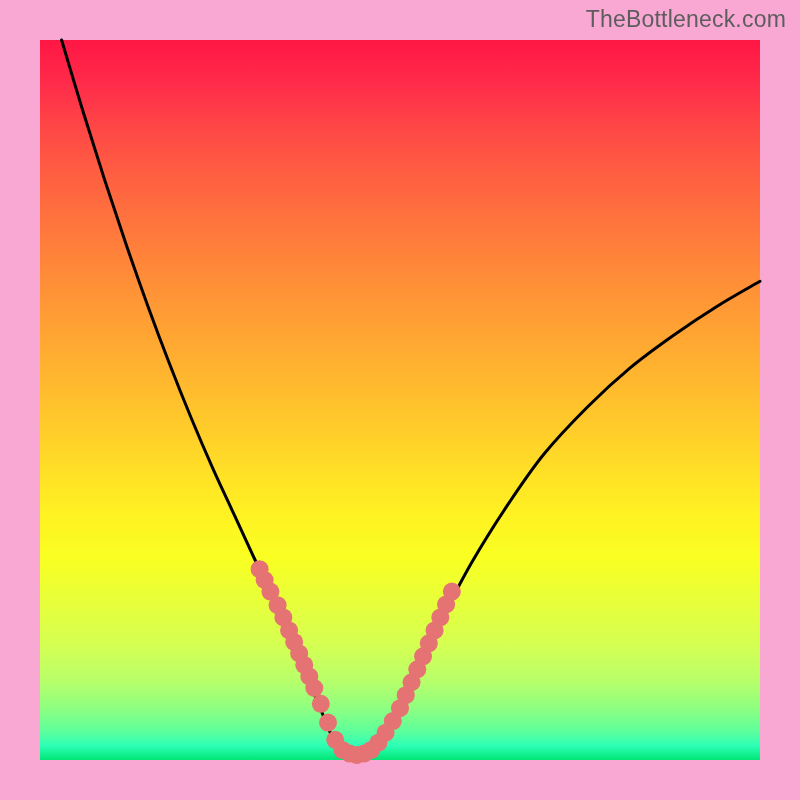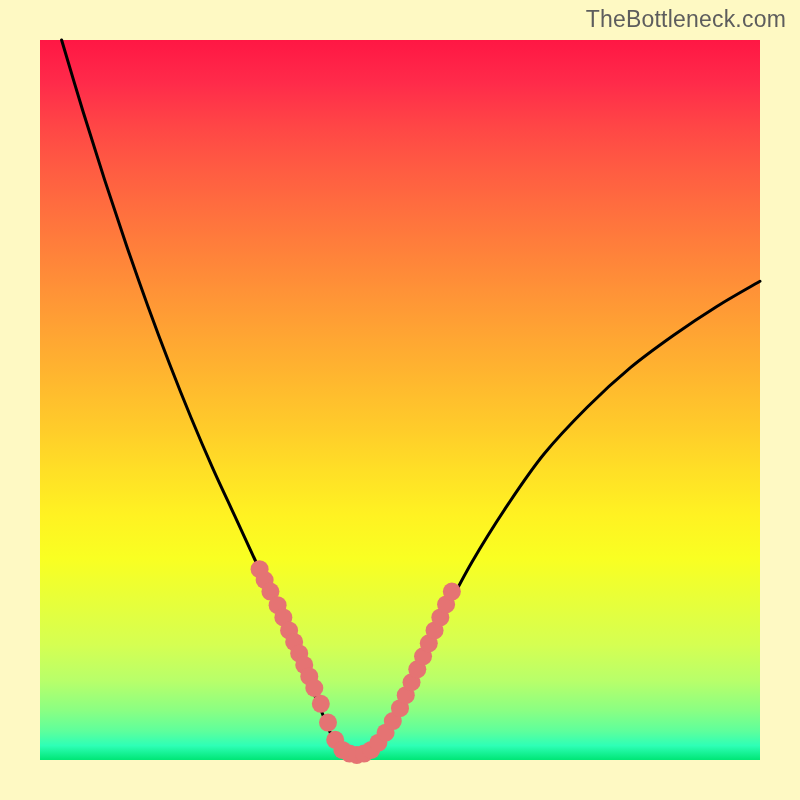--- a/index.html
+++ b/index.html
@@ -8,21 +8,21 @@
     width: 800px;
     height: 800px;
     background: #000;
     overflow: hidden;
     font-family: Arial, Helvetica, sans-serif;
   }
   .outer {
     position: relative;
     width: 800px;
     height: 800px;
-    background: #fef9c3;
+    background: #f9a8d4;
   }
   .plot-area {
     position: absolute;
     left: 40px;
     top: 40px;
     width: 720px;
     height: 720px;
     
     background: linear-gradient(
       to bottom,

